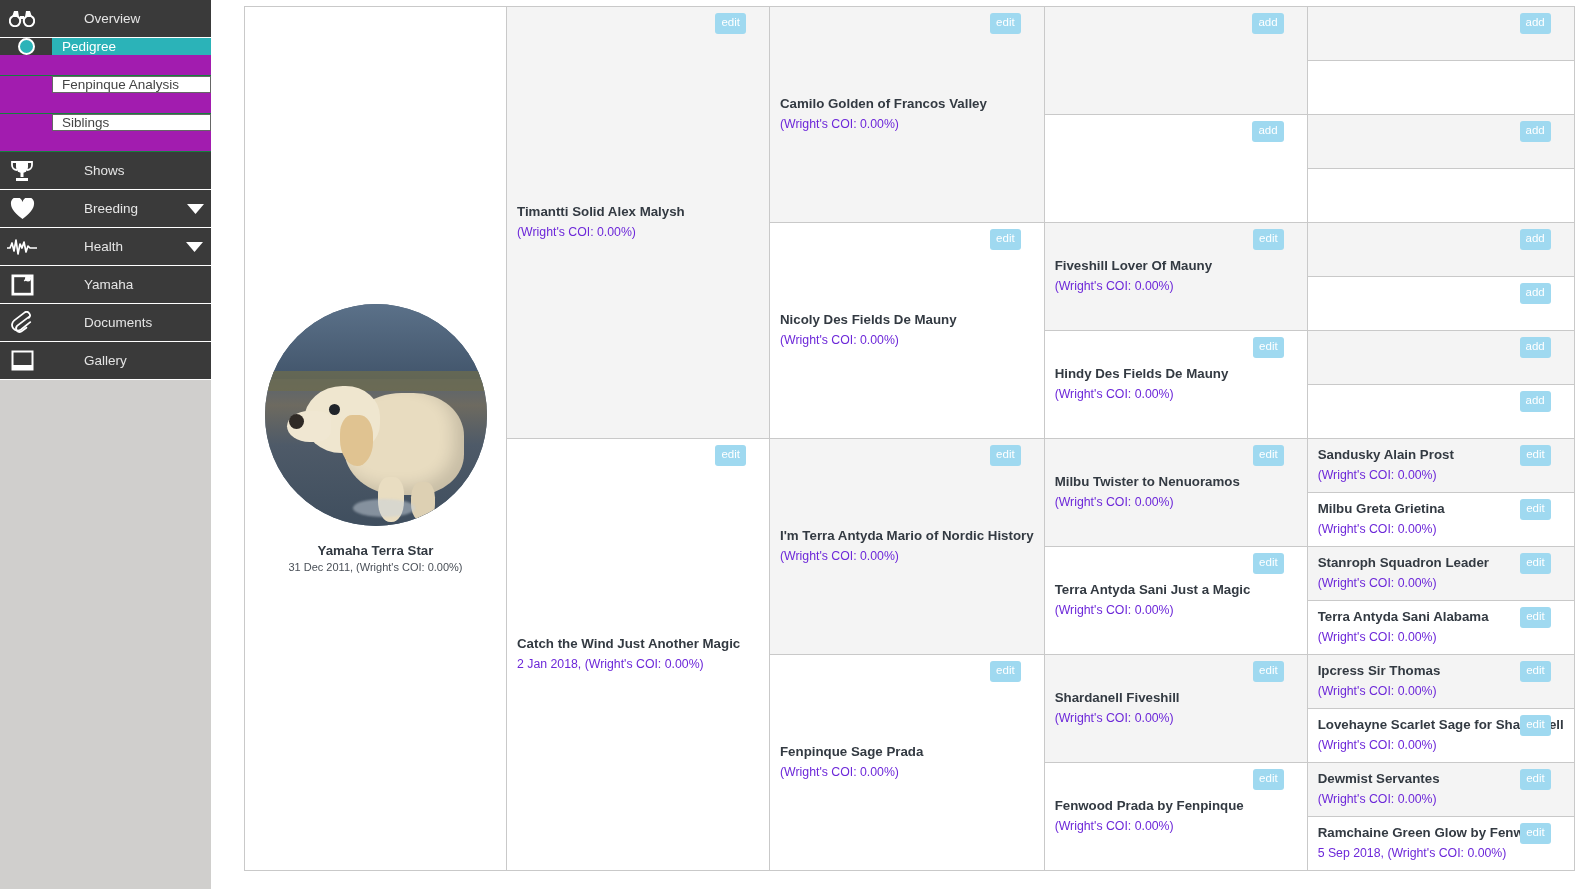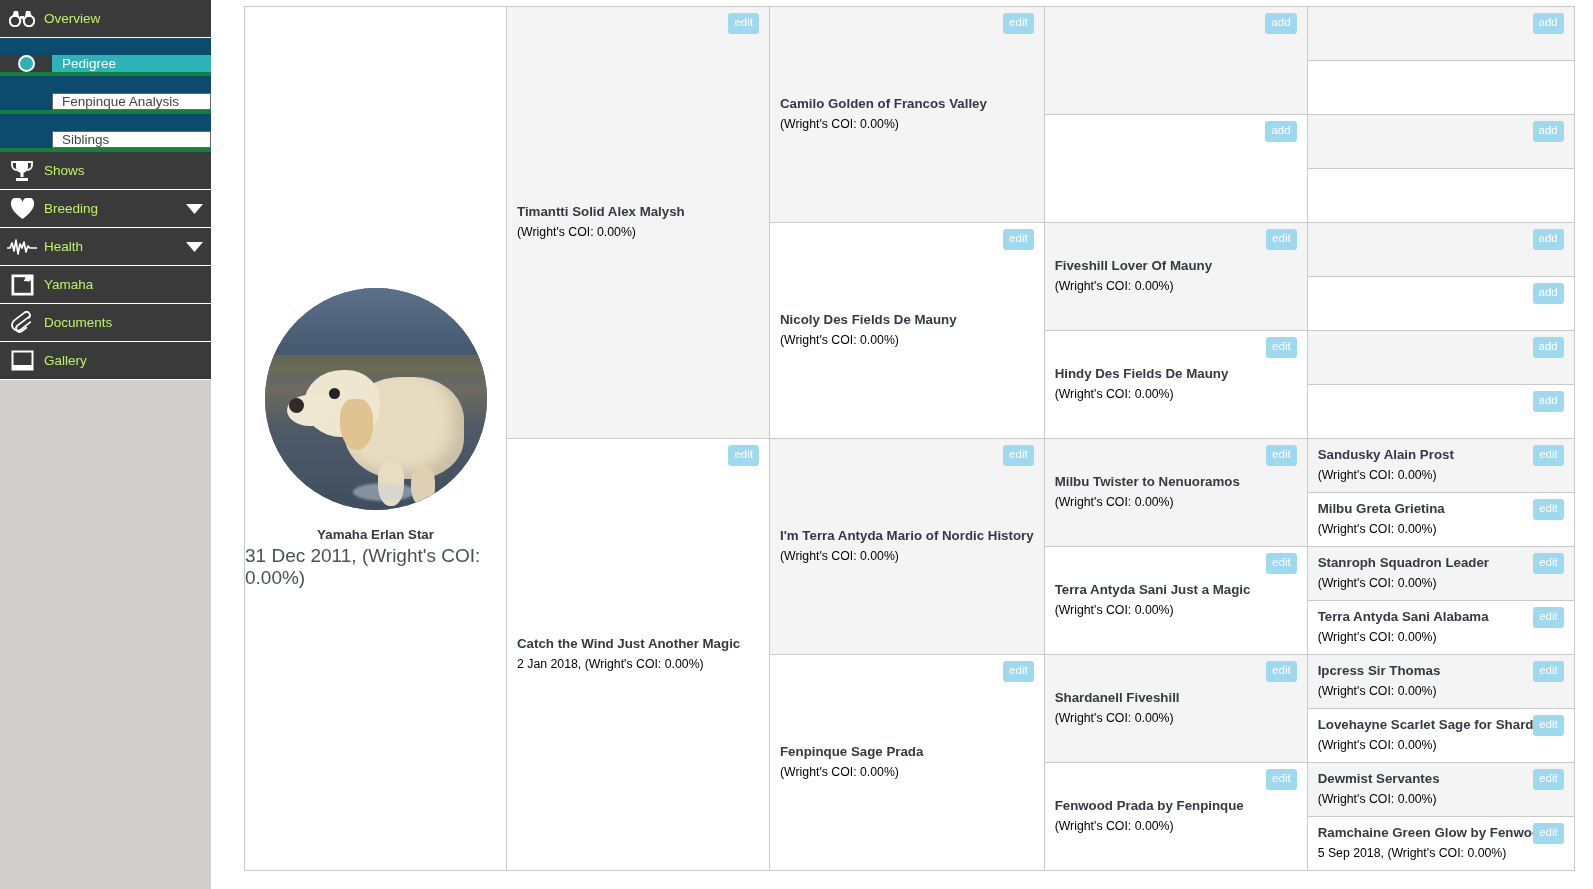--- a/index.html
+++ b/index.html
@@ -16,45 +16,46 @@
     width: 211px; height: 889px;
     background: #d0cfcd;
     flex: 0 0 211px;
     position: relative;
   }
   .nav-top { width: 211px; background: #3a3a3a; }
   .nav-item {
     height: 38px;
     display: flex; align-items: center;
     background: #3a3a3a;
-    color: #bef264;
+    color: #e5e5e5;
     font-size: 13.5px;
     border-bottom: 1px solid #ffffff;
     position: relative;
     cursor: pointer;
+    gap: 40px;
   }
   .nav-icon {
     width: 44px; height: 38px;
     display: flex; align-items: center; justify-content: center;
     flex: 0 0 44px;
   }
   .nav-icon svg { display: block; }
   .nav-label { flex: 1 1 auto; line-height: 1; }
   .nav-caret {
     width: 34px; height: 38px;
     display: flex; align-items: center; justify-content: center;
     flex: 0 0 34px;
   }
 
   
   .sub-item {
     height: 38px;
-    display: flex; align-items: flex-end;
-    background: #0c4a6e;
-    border-bottom: 4px solid #15803d;
+    display: flex; align-items: flex-start;
+    background: #a21caf;
+    border-bottom: 1px solid #15803d;
     cursor: pointer;
   }
   .sub-gutter {
     width: 52px; flex: 0 0 52px;
     background: #3a3a3a;
     display: flex; align-items: center; justify-content: center;
     border-bottom: 0;
   }
   .sub-body {
     flex: 1 1 auto;
@@ -118,29 +119,29 @@
 
   .cell .pname {
     font-size: 13.3px;
     font-weight: bold;
     color: #333a42;
     line-height: 1.25;
     white-space: nowrap;
   }
   .cell .pmeta {
     font-size: 12.3px;
-    color: #000000;
+    color: #6d28d9;
     line-height: 1.3;
     margin-top: 5px;
     white-space: nowrap;
   }
 
   .badge {
     position: absolute;
-    top: 6px; right: 10px;
+    top: 6px; right: 23px;
     background: #9fd9f0;
     color: #ffffff;
     font-size: 11.5px;
     line-height: 1;
     padding: 4px 6px 5px 6px;
     border-radius: 3px;
     cursor: pointer;
     user-select: none;
     z-index: 5;
   }
@@ -188,21 +189,21 @@
                    background: #ddd0b3; border-radius: 38% 38% 46% 46%; }
   .avatar .splash{ position:absolute; left:40%; top:88%; width:28%; height:8%;
                    background: rgba(200,210,220,.5); border-radius: 50%; filter: blur(1px); }
 
   .subject .sname {
     margin-top: 17px;
     font-size: 13.3px; font-weight: bold; color: #333a42;
   }
   .subject .smeta {
     margin-top: 3px;
-    font-size: 19px; color: #4a5058;
+    font-size: 11px; color: #4a5058;
   }
 </style>
 </head>
 <body>
 
 <div id="app">
 
   <nav id="sidebar">
     <div class="nav-top">
 
@@ -329,21 +330,21 @@
             <div class="body"></div>
               <div class="leg1"></div>
               <div class="leg2"></div>
             <div class="head"></div>
               <div class="ear"></div>
               <div class="snout"></div>
             <div class="nose"></div>
               <div class="eye"></div>
               <div class="splash"></div>
           </div>
-          <div class="sname">Yamaha Erlan Star</div>
+          <div class="sname">Yamaha Terra Star</div>
           <div class="smeta">31 Dec 2011, (Wright's COI: 0.00%)</div>
         </div>
       </div>
 
       <div class="gen gen-2">
         <div class="cell shaded">
           <span class="badge">edit</span>
           <div class="pname">Timantti Solid Alex Malysh</div>
           <div class="pmeta">(Wright's COI: 0.00%)</div>
         </div>

